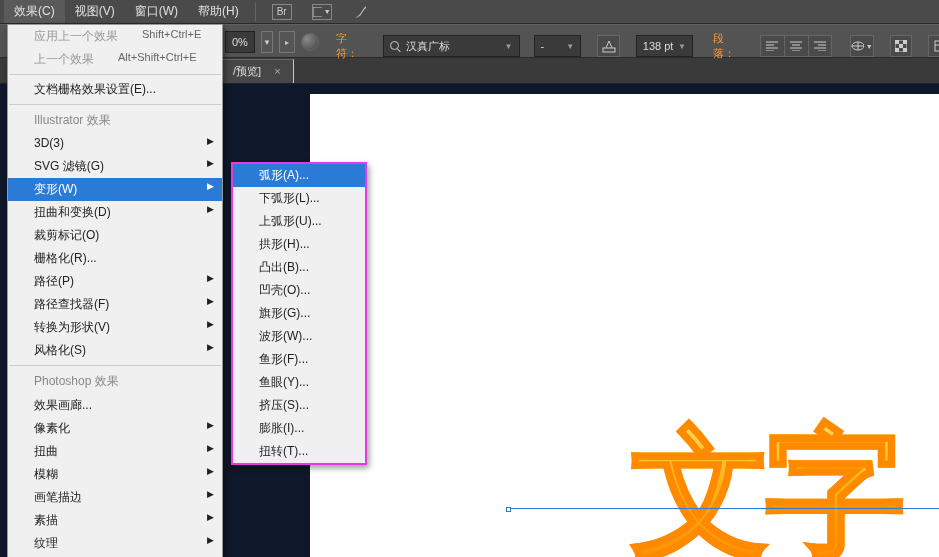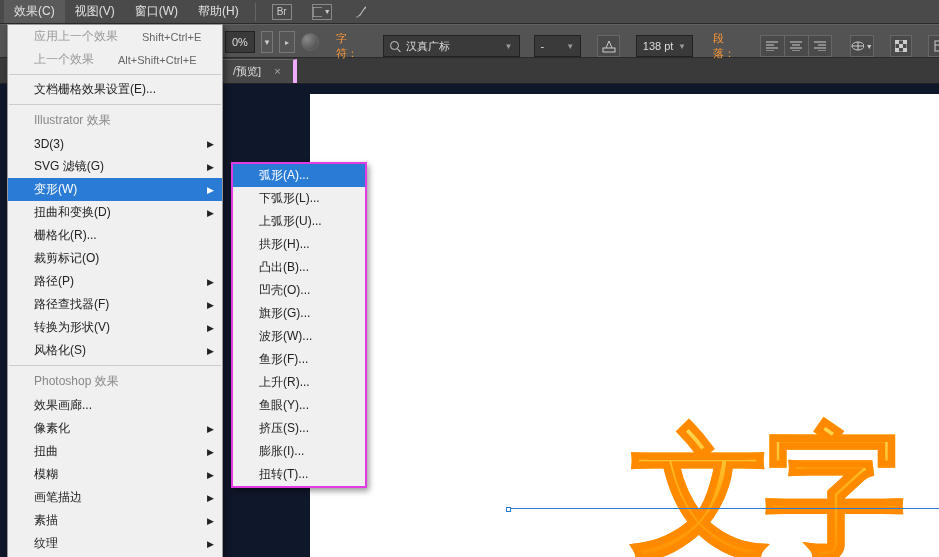--- a/index.html
+++ b/index.html
@@ -24,33 +24,33 @@
   .tb-globe { width: 18px; height: 18px; border-radius: 50%; background: radial-gradient(circle at 30% 30%, #888, #444); border: 1px solid #666; }
   .tb-iconbtn { width: 24px; height: 22px; border: 1px solid #666; background: #4a4a4a; display: flex; align-items: center; justify-content: center; font-size: 11px; color: #ccc; }
   .tb-group { display: flex; }
   .tb-group .tb-iconbtn { border-right: none; }
   .tb-group .tb-iconbtn:last-child { border-right: 1px solid #666; }
   .search-icon { position: relative; width: 10px; height: 10px; }
   .search-icon::before { content:''; position:absolute; width:7px; height:7px; border:1px solid #ccc; border-radius:50%; }
   .search-icon::after { content:''; position:absolute; width:4px; height:1px; background:#ccc; transform:rotate(45deg); bottom:0; right:-1px; }
 
   .tabbar { height: 26px; background: #3a3a3a; display: flex; align-items: flex-end; padding-left: 10px; border-bottom: 1px solid #222; }
-  .tab { padding: 4px 12px; background: #474747; border-top: 1px solid #666; border-left: 1px solid #666; border-right: 4px solid #f0abfc; color: #ddd; font-size: 11px; position: relative; }
+  .tab { padding: 4px 12px; background: #474747; border-top: 1px solid #666; border-left: 1px solid #666; border-right: 1px solid #f0abfc; color: #ddd; font-size: 11px; position: relative; }
   .tab .close { margin-left: 10px; color: #aaa; }
 
   .workspace { position: absolute; top: 84px; left: 0; right: 0; bottom: 0; background: #0f172a; }
   .canvas { position: absolute; top: 10px; left: 310px; right: 0; bottom: 0; background: #fff; }
   .text-art { position: absolute; bottom: -6px; right: 40px; font-size: 140px; font-weight: 900; letter-spacing: -6px; line-height: 1; }
   .text-art span { background: linear-gradient(180deg, #ffe15a 0%, #ffb21a 45%, #ff8a00 100%); -webkit-background-clip: text; background-clip: text; color: transparent; -webkit-text-stroke: 3px #ff8a00; }
   .sel-line { position: absolute; bottom: 48px; right: 0; width: 430px; height: 1px; border-top: 1px solid #2a7bd6; }
   .sel-dot { position: absolute; width: 5px; height: 5px; background:#fff; border:1px solid #2a7bd6; bottom: 45px; }
 
   
   .menu { position: absolute; background: #f0f0f0; border: 1px solid #999; box-shadow: 2px 3px 6px rgba(0,0,0,0.4); color: #222; font-size: 12px; z-index: 50; }
-  .menu-item { display: flex; align-items: center; padding: 3px 33px 3px 26px; min-height: 22px; cursor: default; position: relative; white-space: nowrap; }
+  .menu-item { display: flex; padding: 3px 33px 3px 26px; min-height: 22px; cursor: default; position: relative; white-space: nowrap; }
   .menu-item.hover { background: #2a7bd6; color: #fff; }
   .menu-item.disabled { color: #999; }
   .menu-item .shortcut { margin-left: auto; padding-left: 24px; color: #666; font-size: 11px; }
   .menu-item .arrow { position: absolute; right: 8px; font-size: 9px; }
   .menu-item.hover .arrow { color: #fff; }
   .menu-sep { height: 1px; background: #ccc; margin: 3px 1px; }
   .menu-header { padding: 4px 20px 4px 26px; color: #888; }
   .menu.main { top: 24px; left: 7px; width: 216px; }
   .menu.sub { top: 162px; left: 231px; width: 136px; border: 2px solid #e23be2; }
 </style>
@@ -209,24 +209,24 @@
     </div>
   <div class="menu-item hover">
       <span>变形(W)</span>
       <span class="arrow">▶</span>
     </div>
   <div class="menu-item">
       <span>扭曲和变换(D)</span>
       <span class="arrow">▶</span>
     </div>
   <div class="menu-item">
+      <span>裁剪标记(O)</span>
+    </div>
+  <div class="menu-item">
       <span>栅格化(R)...</span>
-    </div>
-  <div class="menu-item">
-      <span>裁剪标记(O)</span>
     </div>
   <div class="menu-item">
       <span>路径(P)</span>
       <span class="arrow">▶</span>
     </div>
   <div class="menu-item">
       <span>路径查找器(F)</span>
       <span class="arrow">▶</span>
     </div>
   <div class="menu-item">
@@ -292,23 +292,20 @@
   <div class="menu-item">
       <span>旗形(G)...</span>
     </div>
   <div class="menu-item">
       <span>波形(W)...</span>
     </div>
   <div class="menu-item">
       <span>鱼形(F)...</span>
     </div>
   <div class="menu-item">
-      <span>上升(R)...</span>
-    </div>
-  <div class="menu-item">
       <span>鱼眼(Y)...</span>
     </div>
   <div class="menu-item">
       <span>挤压(S)...</span>
     </div>
   <div class="menu-item">
       <span>膨胀(I)...</span>
     </div>
   <div class="menu-item">
       <span>扭转(T)...</span>

